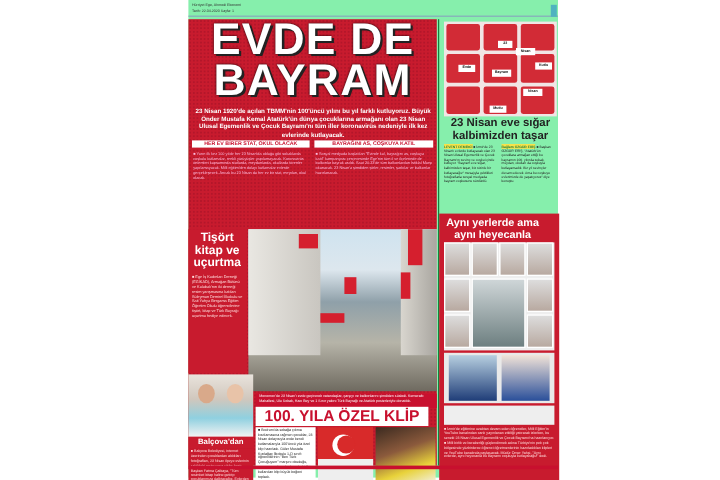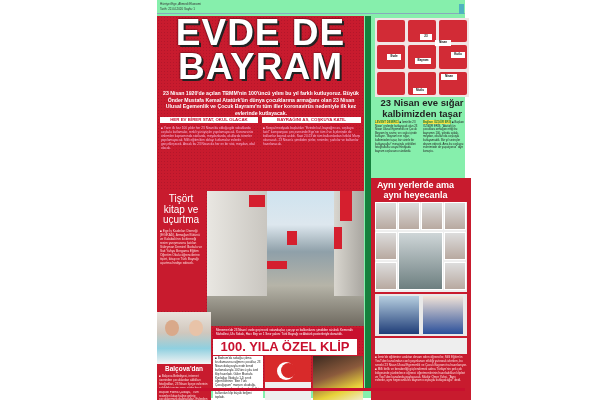--- a/index.html
+++ b/index.html
@@ -21,36 +21,36 @@
   .sh2{left:105px;width:99px;}
   .col{position:absolute;color:#fbd;font-size:3.2px;line-height:4.1px;}
   .c1{left:4px;top:110px;width:96px;}
   .c2{left:106px;top:110px;width:98px;}
   .photo-street{position:absolute;left:50px;top:175px;width:157px;height:135px;
         background:linear-gradient(180deg,#cfe3ef 0%,#dde7ee 25%,#8fa0a9 45%,#b6b4a8 70%,#6f6a60 100%);}
   .photo-street .bldgL{position:absolute;left:0;top:0;width:60px;height:105px;background:linear-gradient(90deg,#e9e7e2,#c9c6c0);}
   .photo-street .bldgR{position:absolute;right:0;top:0;width:30px;height:105px;background:linear-gradient(90deg,#d9d6cf,#a9a6a0);}
   .photo-street .flag{position:absolute;background:#d51f2e;}
   .sidebox{position:absolute;left:0;top:175px;width:48px;height:120px;background:#c81b2e;}
-  .sidebox .title{color:#fff;font-weight:normal;font-size:10px;line-height:10.5px;text-align:center;padding-top:3px;}
+  .sidebox .title{color:#fff;font-weight:bold;font-size:10px;line-height:10.5px;text-align:center;padding-top:3px;}
   .sidebox .txt{color:#fdd;font-size:3.2px;line-height:4.1px;padding:3px 3px;}
   .simdiden{position:absolute;left:85px;top:196px;width:72px;text-align:center;color:#fff;font-weight:bold;font-size:9px;line-height:10px;
         text-shadow:1px 1px 0 #333,0 0 2px #000;}
   .caption-bar{position:absolute;left:56px;top:312px;width:151px;height:12px;background:#c8102e;color:#fff;font-size:3px;line-height:3.9px;padding:1px 3px;box-sizing:border-box;}
   .klip-title{position:absolute;left:56px;top:323px;width:144px;height:16px;background:#fff;color:#c8102e;font-weight:900;font-size:13px;line-height:16px;text-align:center;}
   .klip-body{position:absolute;left:56px;top:340px;width:50px;height:48px;background:#fff;color:#222;font-size:3px;line-height:3.9px;padding:1px 2px;box-sizing:border-box;}
   .klip-photo1{position:absolute;left:108px;top:340px;width:46px;height:48px;background:linear-gradient(180deg,#d82a2a 0 55%,#eee 55% 100%);}
   .klip-photo1 .crescent{position:absolute;left:12px;top:6px;width:18px;height:18px;border-radius:50%;background:#fff;}
   .klip-photo1 .crescent2{position:absolute;left:16px;top:7px;width:15px;height:15px;border-radius:50%;background:#d82a2a;}
   .klip-photo2{position:absolute;left:156px;top:340px;width:50px;height:48px;background:linear-gradient(160deg,#3b2a20 0%,#8b5a3c 40%,#e8d23a 70%,#f3f3f3 100%);}
   .kids-photo{position:absolute;left:0;top:296px;width:54px;height:52px;background:linear-gradient(180deg,#e9e3dc 0%,#d0c7bd 40%,#8fd0e0 70%,#f3f3f3 100%);}
   .kids-photo .face{position:absolute;top:8px;width:14px;height:16px;border-radius:50%;background:#d9a98a;}
   .balcova-title{position:absolute;left:0;top:348px;width:54px;height:10px;background:#c81b2e;color:#fff;font-weight:bold;font-size:6.5px;line-height:10px;text-align:center;}
   .balcova-body{position:absolute;left:0;top:358px;width:54px;height:30px;background:#c81b2e;color:#fdd;font-size:3px;line-height:3.9px;padding:1px 2px;box-sizing:border-box;}
-  .right{position:absolute;left:208px;top:16px;width:100px;height:372px;border-left:6px solid #15803d;}
+  .right{position:absolute;left:208px;top:16px;width:100px;height:372px;border-left:1px solid #15803d;}
   .right-photo{position:absolute;left:4px;top:2px;width:94px;height:79px;background:#f1e5e5;}
   .right-photo .cell{position:absolute;background:#d22b36;border-radius:2px;}
   .right-photo .sign{position:absolute;background:#fff;color:#111;font-size:3px;font-weight:bold;text-align:center;line-height:5px;}
   .right-title{position:absolute;left:4px;top:82px;width:94px;text-align:center;font-weight:bold;color:#222;font-size:9.5px;line-height:10.5px;}
   .r-col{position:absolute;top:105px;width:45px;font-size:2.8px;line-height:3.6px;color:#222;}
   .rc1{left:4px;}
   .rc2{left:52px;}
   .byline{color:#1b7f3a;background:#f7e24a;font-weight:bold;}
   .ayni{position:absolute;left:0;top:162px;width:100px;height:226px;background:#c81b2e;}
   .ayni-title{position:absolute;left:0;top:2px;width:89px;text-align:center;color:#fff;font-weight:bold;font-size:9px;line-height:10px;}

